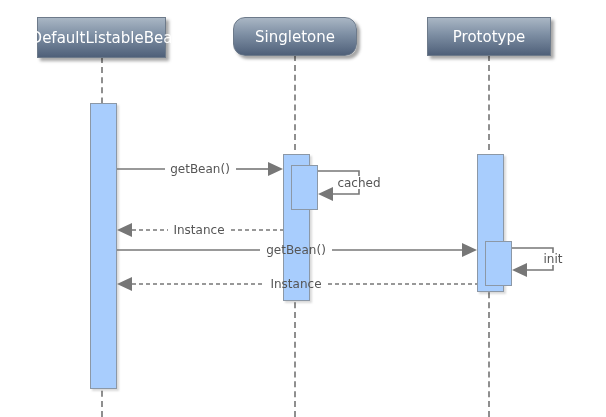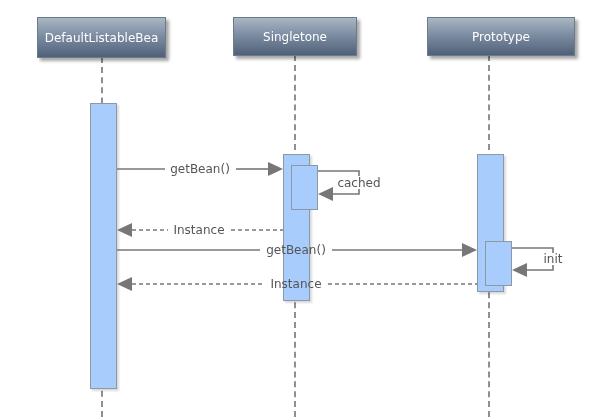--- a/index.html
+++ b/index.html
@@ -1,19 +1,19 @@
 <!DOCTYPE html>
 <html><head>
 <meta charset="utf-8">
 <style>
   html, body { margin:0; padding:0; background:#ffffff; }
   body { width:606px; height:417px; position:relative; overflow:hidden;
          font-family:"DejaVu Sans", "Liberation Sans", sans-serif; }
   .hdr { position:absolute; box-sizing:border-box; color:#ffffff;
-         font-size:12px; text-align:center; line-height:16px;
+         font-size:15px; text-align:center; line-height:16px;
          display:flex; align-items:center; justify-content:center;
          background:linear-gradient(#a9b6c4 0%, #7d8ea3 45%, #4f6079 100%);
          border:1px solid #6d7a8a;
          box-shadow:3px 3px 3px rgba(0,0,0,0.35); }
   .lifeline { position:absolute; width:0; border-left:2px dashed #8f8f8f; }
   .act { position:absolute; box-sizing:border-box; background:#a8cdfd;
          border:1px solid #8c98a6; }
   .act.shadow { box-shadow:2px 2px 2px rgba(0,0,0,0.15); }
   svg.msgs { position:absolute; left:0; top:0; }
   .lbl { font-size:12px; fill:#555555; font-family:"DejaVu Sans", "Liberation Sans", sans-serif; }
@@ -23,24 +23,24 @@
 
 <div class="lifeline" style="left:101px; top:57px; height:360px;"></div>
 <div class="lifeline" style="left:294px; top:55px; height:362px;"></div>
 <div class="lifeline" style="left:488px; top:55px; height:362px;"></div>
 
 <div class="hdr" style="left:37px; top:17px; width:129px; height:41px;">
   <div>
     <div>DefaultListableBea</div>
   </div>
 </div>
-<div class="hdr" style="left:233px; top:17px; width:124px; height:39px;">
+<div class="hdr" style="left:233px; top:17px; width:124px; height:39px;border-radius:12px;">
   <span>Singletone</span>
 </div>
-<div class="hdr" style="left:427px; top:17px; width:148px; height:39px;">
+<div class="hdr" style="left:427px; top:17px; width:124px; height:39px;">
   <span>Prototype</span>
 </div>
 
 <div class="act shadow" style="left:90px; top:103px; width:27px; height:286px;"></div>
 <div class="act shadow" style="left:283px; top:154px; width:27px; height:147px;"></div>
 <div class="act" style="left:291px; top:165px; width:27px; height:45px;"></div>
 <div class="act shadow" style="left:477px; top:154px; width:27px; height:138px;"></div>
 <div class="act" style="left:485px; top:241px; width:27px; height:45px;"></div>
 
 <svg class="msgs" width="606" height="417">

